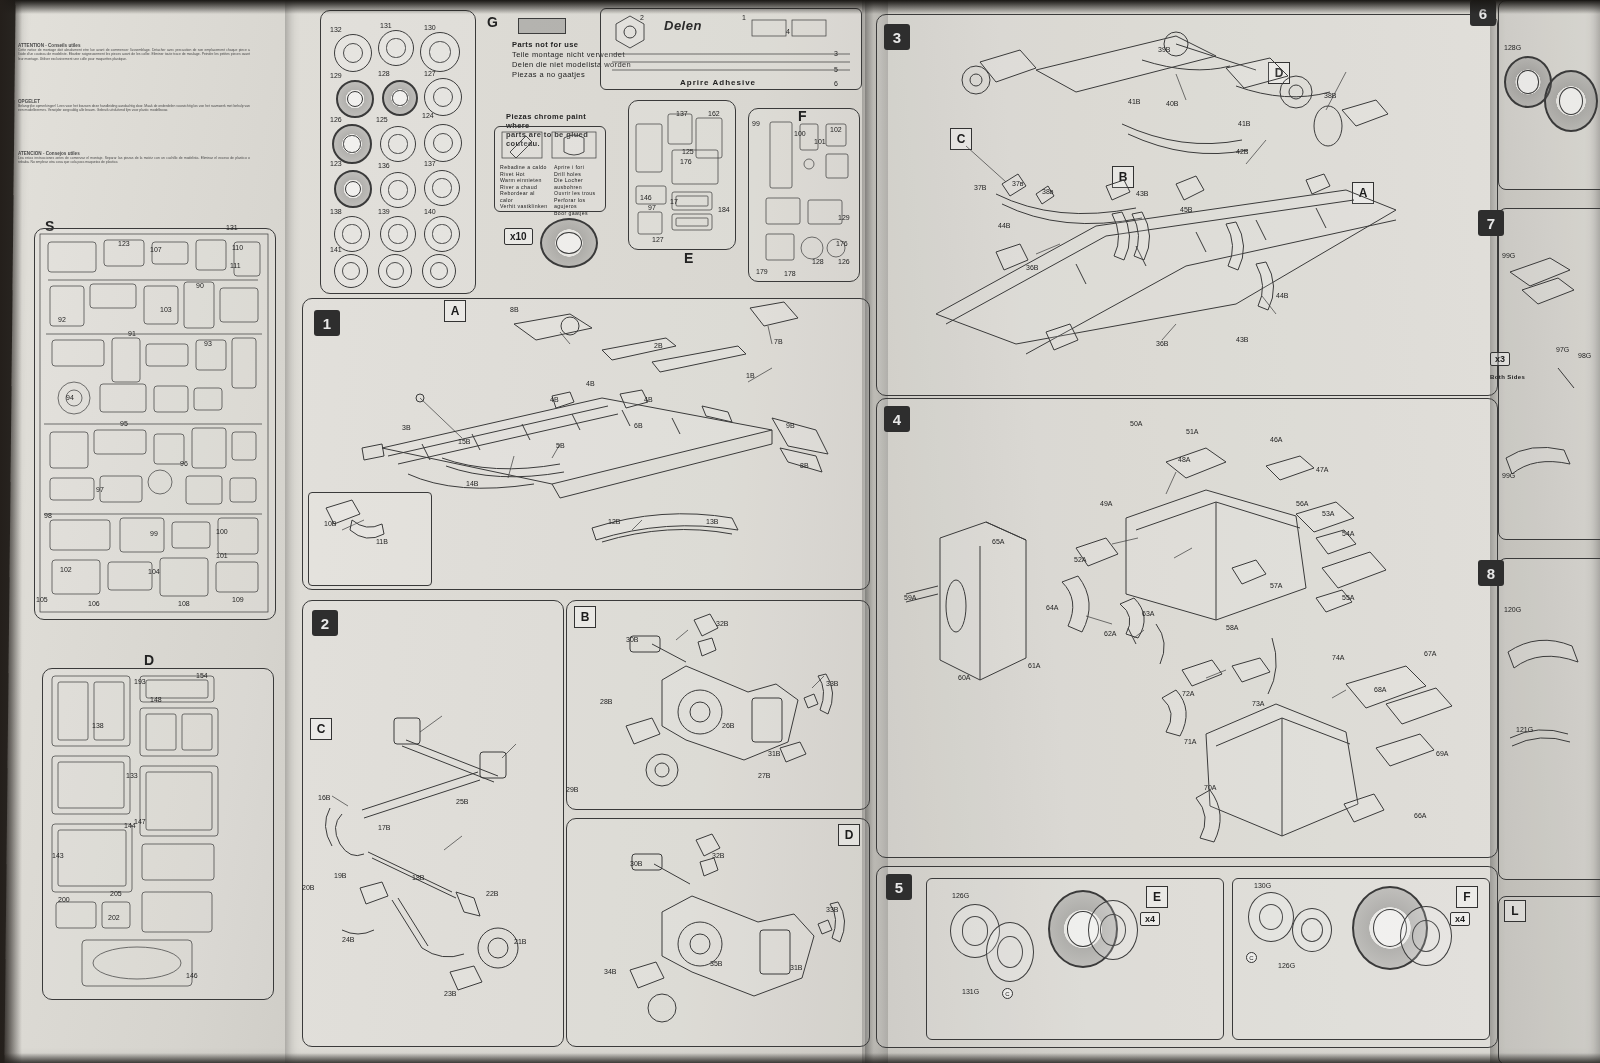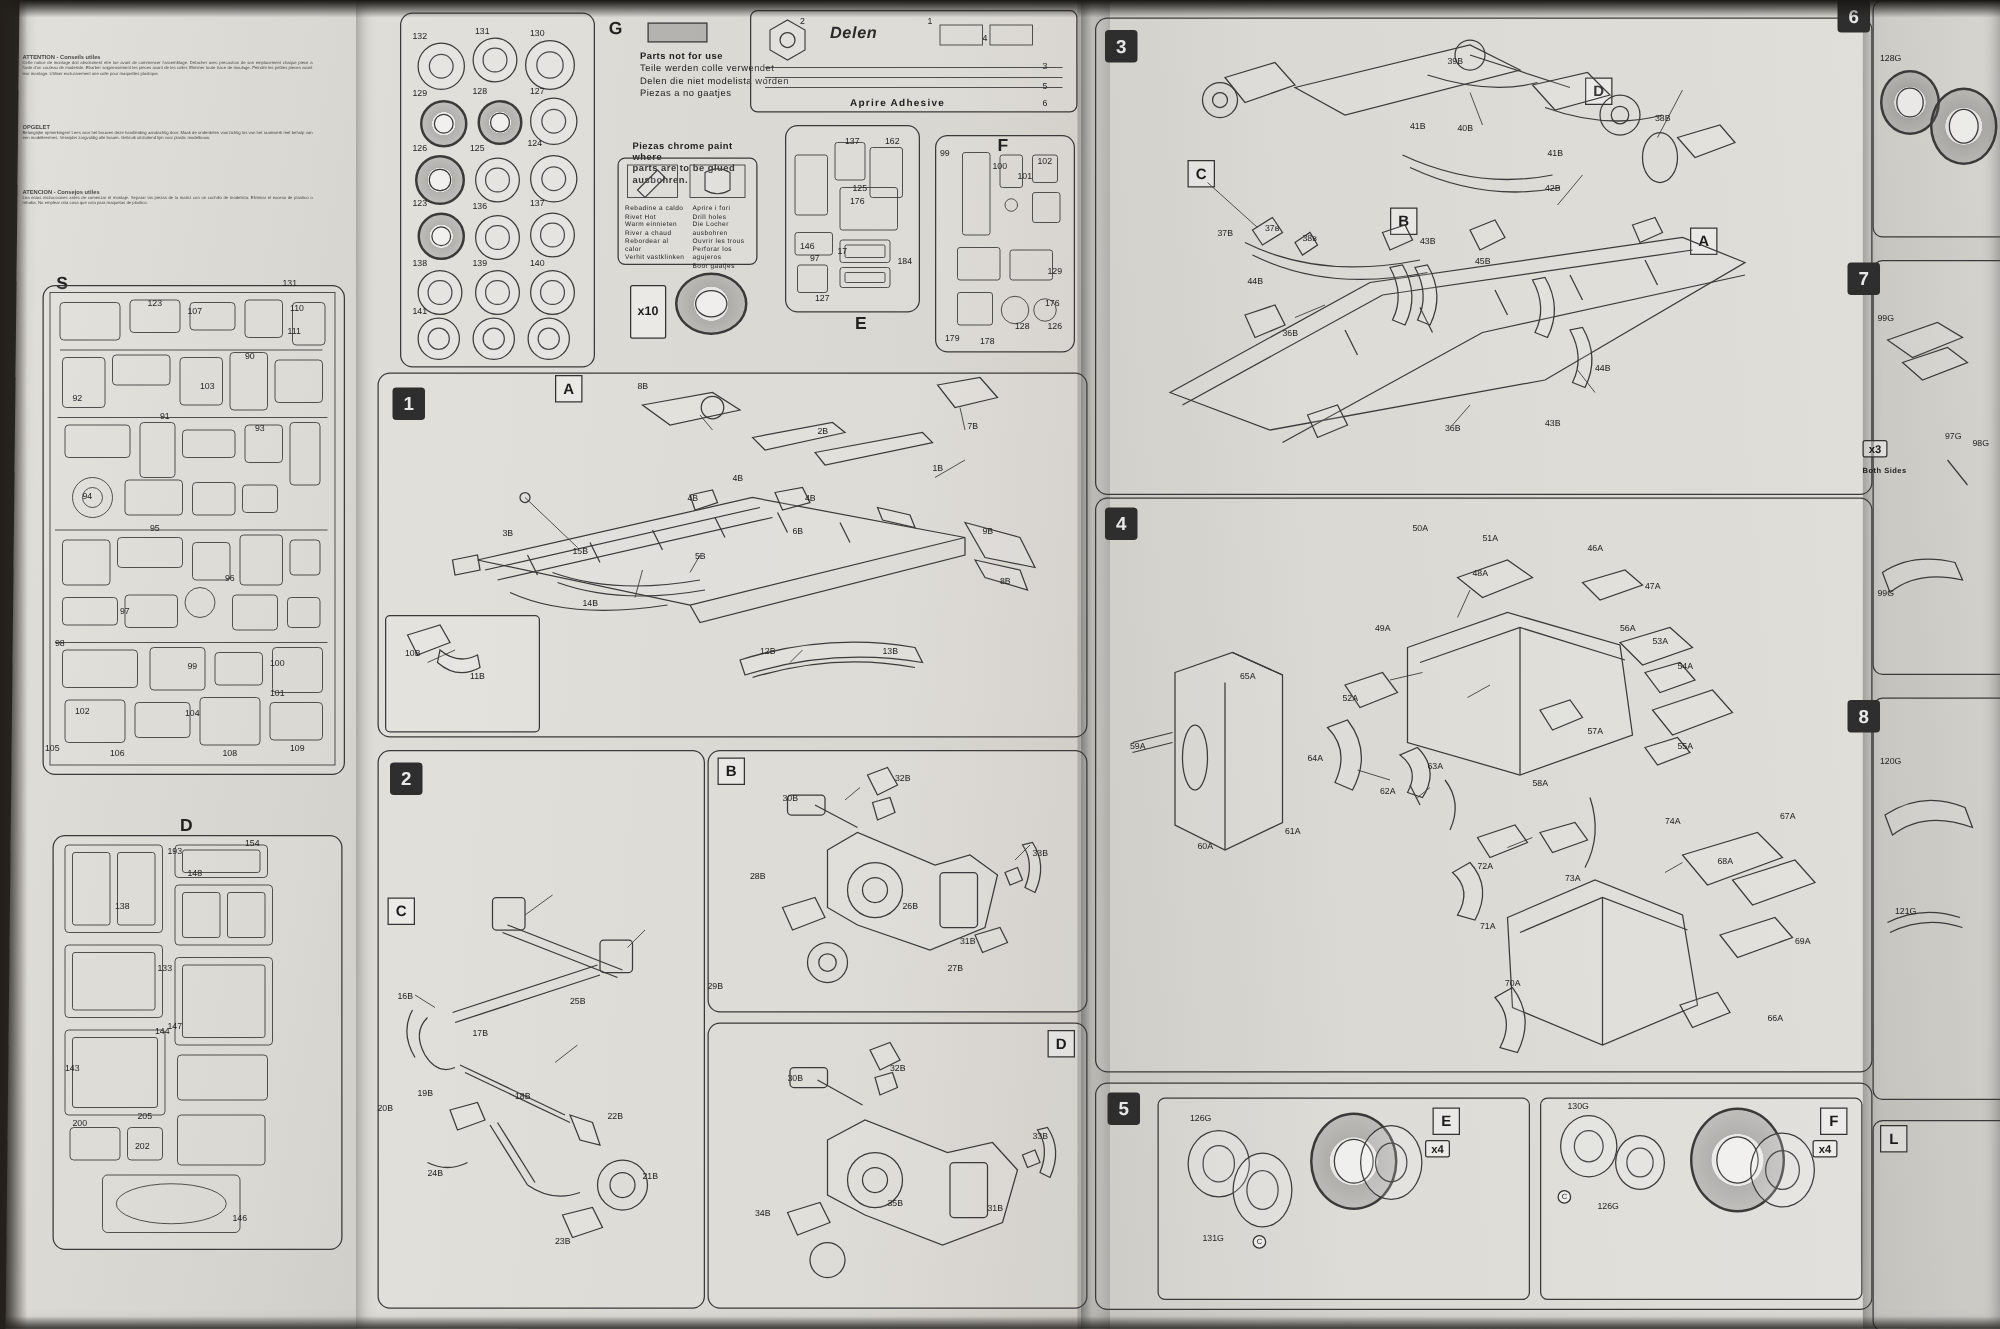--- a/index.html
+++ b/index.html
@@ -72,21 +72,21 @@
   .tinylabel{
     position:absolute;font-size:7px;color:#232323;white-space:nowrap;
     font-family:"Liberation Sans",sans-serif;
   }
   .sectionletter{
     position:absolute;font-size:14px;font-weight:bold;color:#222;
   }
   .cap{position:absolute;font-size:7.5px;font-weight:bold;letter-spacing:.4px;color:#222;}
   .xbadge{
     position:absolute;border:1.2px solid #333;background:rgba(255,255,255,.4);
-    padding:15px 5px;font-size:10px;font-weight:bold;border-radius:2px;
+    padding:2px 5px;font-size:10px;font-weight:bold;border-radius:2px;
   }
 
   
   .blurb{
     position:absolute;font-size:3.4px;line-height:4.2px;color:#4a4a4a;
     width:232px;text-align:justify;
   }
   .blurb b{font-size:4.6px;}
 
   
@@ -289,27 +289,27 @@
   <div class="tinylabel" style="left:330px;top:160px;">123</div>
   <div class="tinylabel" style="left:378px;top:162px;">136</div>
   <div class="tinylabel" style="left:424px;top:160px;">137</div>
   <div class="tinylabel" style="left:330px;top:208px;">138</div>
   <div class="tinylabel" style="left:378px;top:208px;">139</div>
   <div class="tinylabel" style="left:424px;top:208px;">140</div>
   <div class="tinylabel" style="left:330px;top:246px;">141</div>
 
   <div class="poly greyfill" style="left:518px;top:18px;width:46px;height:14px;"></div>
   <div class="cap" style="left:512px;top:40px;">Parts not for use</div>
-  <div class="cap" style="left:512px;top:50px;font-weight:normal;">Teile werden colle verwendet</div>
+  <div class="cap" style="left:512px;top:50px;font-weight:normal;">Teile montage nicht verwendet</div>
   <div class="cap" style="left:512px;top:60px;font-weight:normal;">Delen die niet modelista worden</div>
   <div class="cap" style="left:512px;top:70px;font-weight:normal;">Piezas a no gaatjes</div>
 
   <div class="cap" style="left:506px;top:112px;width:84px;line-height:9px;">
     <span>Piezas chrome paint where</span><br>
-    <span>parts are to be glued ausbohren.</span>
+    <span>parts are to be glued couteau.</span>
   </div>
 
   <div class="panel thin" style="left:600px;top:8px;width:260px;height:80px;"></div>
   <svg style="left:600px;top:8px;" width="260" height="80">
     <polygon points="30,8 44,16 44,32 30,40 16,32 16,16" class="lnf"></polygon>
     <circle cx="30" cy="24" r="6" class="ln"></circle>
     <rect x="152" y="12" width="34" height="16" class="lnth"></rect>
     <rect x="192" y="12" width="34" height="16" class="lnth"></rect>
     <line x1="12" y1="46" x2="250" y2="46" class="lnth"></line>
     <line x1="12" y1="54" x2="250" y2="54" class="lnth"></line>

